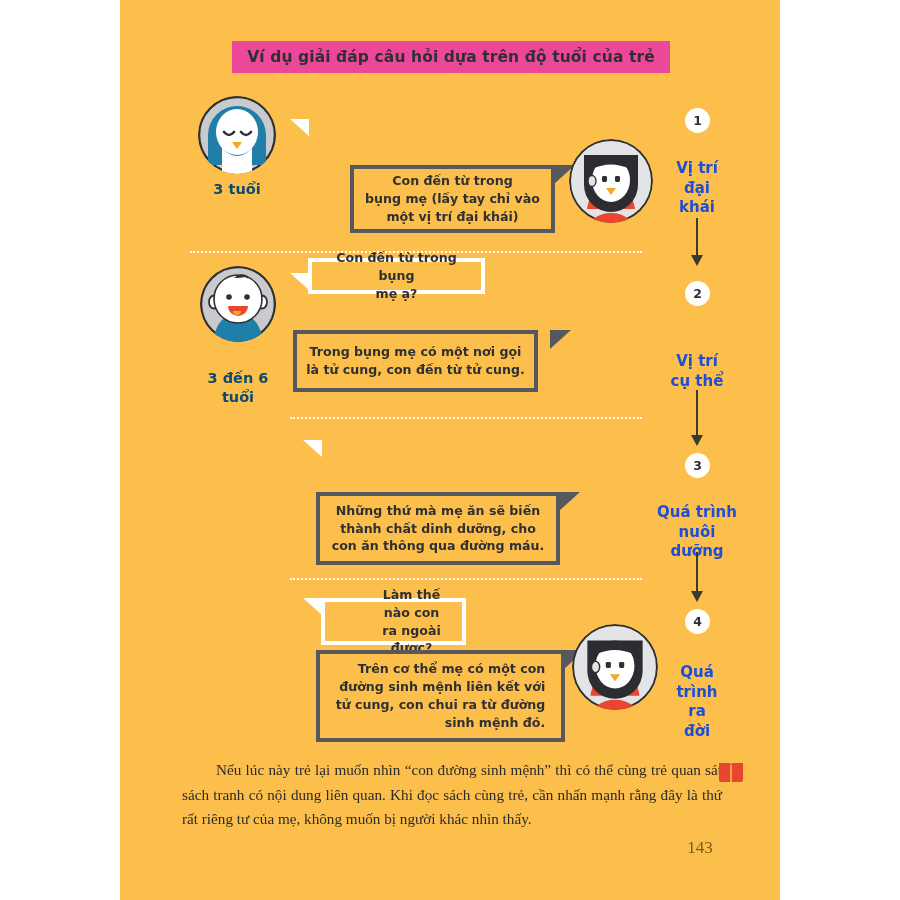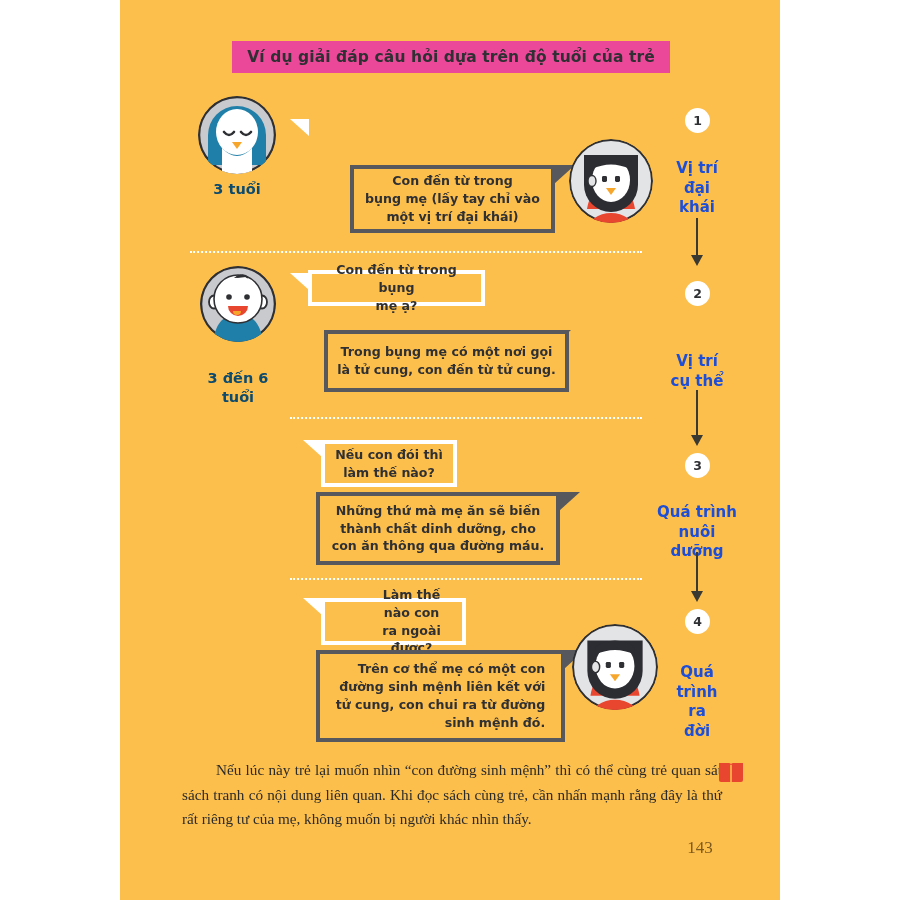--- a/index.html
+++ b/index.html
@@ -236,38 +236,34 @@
       <path d="M28 40 h20 a10 10 0 0 1 -20 0z" fill="#e8462f"></path>
       <path d="M33 45 h8 a4 4 0 0 1 -8 0z" fill="#f7a62c"></path>
     </svg>
   </div>
   <div class="age-label" style="left:60px; top:350px; width:116px; white-space:pre-line;">
     <span>3 đến 6
 tuổi</span>
   </div>
 
   <div class="tail tail-q" style="left:170px; top:273px;"></div>
-  <div class="bubble q-bubble" style="left:188px; top:270px; width:177px; height:36px;">
+  <div class="bubble q-bubble" style="left:188px; top:258px; width:177px; height:36px;">
     <span class="btxt" style="white-space:pre-line;">Con đến từ trong bụng
 mẹ ạ?</span>
   </div>
 
   <div class="tail tail-a" style="left:430px; top:330px;"></div>
-  <div class="bubble a-bubble" style="left:204px; top:330px; width:245px; height:62px;">
+  <div class="bubble a-bubble" style="left:173px; top:330px; width:245px; height:62px;">
     <span class="btxt" style="white-space:pre-line;">Trong bụng mẹ có một nơi gọi
 là tử cung, con đến từ tử cung.</span>
   </div>
 
   <div class="sep" style="left:170px; top:417px; width:352px;"></div>
 
   <div class="tail tail-q" style="left:183px; top:440px;"></div>
-  <div class="bubble q-bubble" style="left:201px; top:440px; width:136px; height:47px;">
-    <span class="btxt" style="white-space:pre-line;">Nếu con đói thì
-làm thế nào?</span>
-  </div>
 
   <div class="tail tail-a" style="left:439px; top:492px;"></div>
   <div class="bubble a-bubble" style="left:196px; top:492px; width:244px; height:73px;">
     <span class="btxt" style="white-space:pre-line;">Những thứ mà mẹ ăn sẽ biến
 thành chất dinh dưỡng, cho
 con ăn thông qua đường máu.</span>
   </div>
 
   <div class="sep" style="left:170px; top:578px; width:352px;"></div>
 

